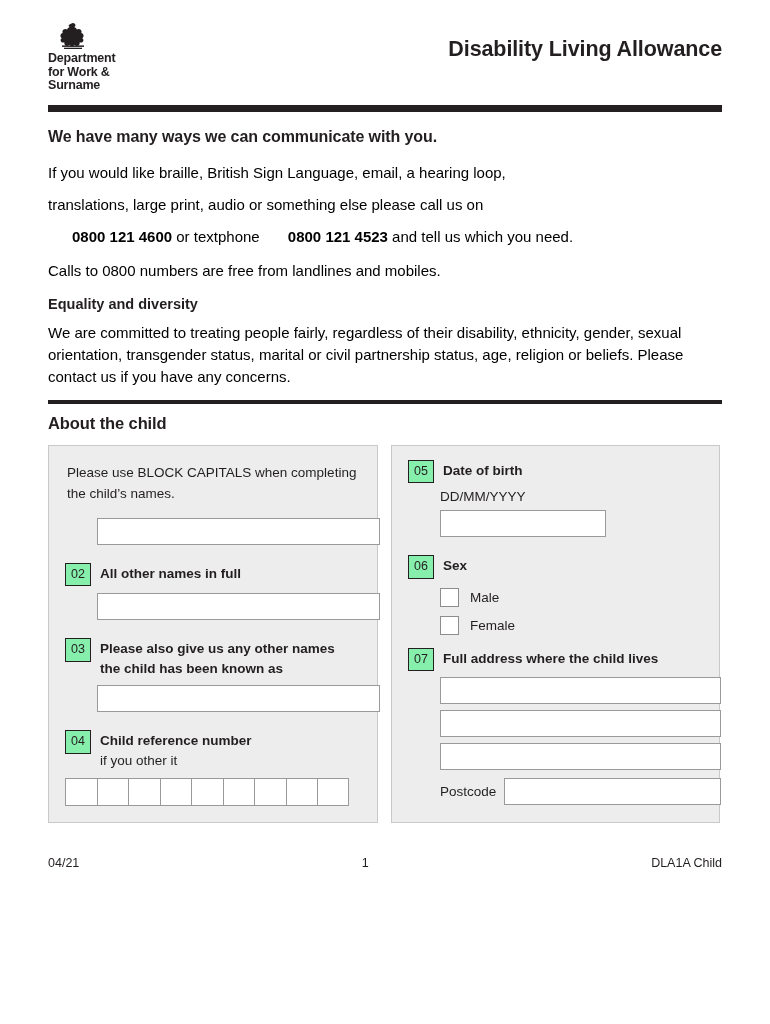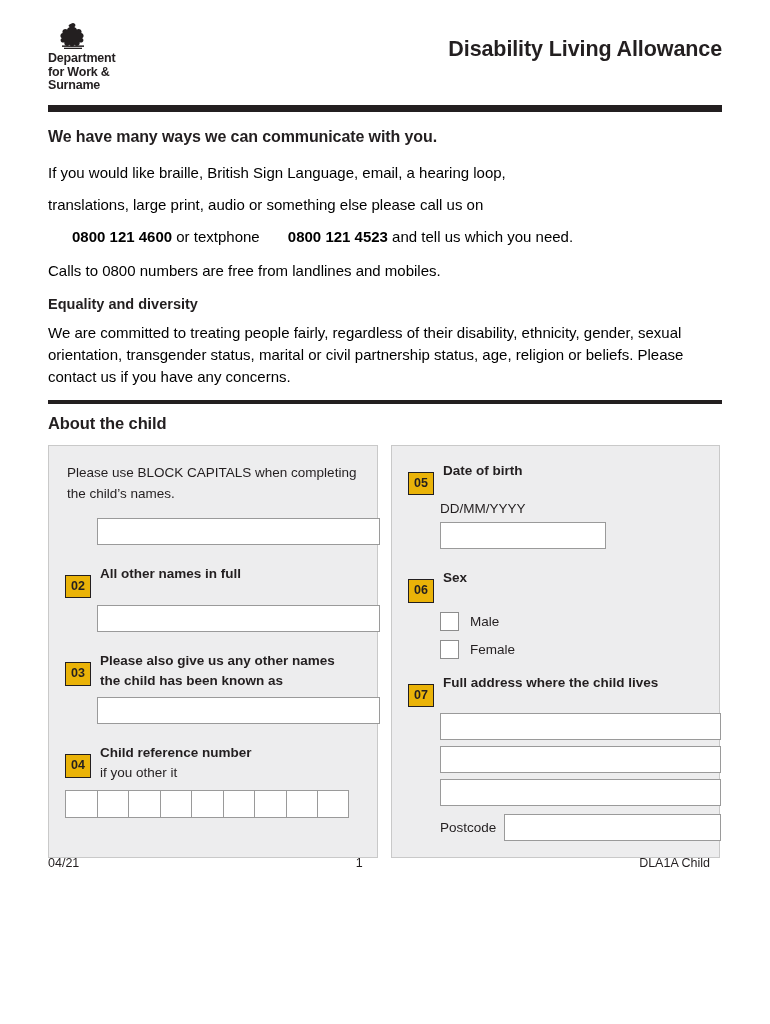--- a/index.html
+++ b/index.html
@@ -133,30 +133,29 @@
     color: #231f20;
   }
 
   .qrow {
     display: flex;
     align-items: flex-start;
     gap: 9px;
   }
   .qnum {
     border: 1px solid #231f20;
-    background: #eab308;
+    background: #86efac;
     font-size: 12.5px;
-    font-weight: bold;
+    font-weight: normal;
     line-height: 1;
     padding: 4px 5px 5px 5px;
     min-width: 19px;
     text-align: center;
     box-sizing: border-box;
     flex: 0 0 auto;
-    margin-top: 12px;
   }
   .qlabel {
     font-size: 13.5px;
     font-weight: bold;
     line-height: 18px;
     padding-top: 2px;
   }
   .qsub {
     font-size: 13.5px;
     line-height: 18px;
@@ -248,21 +247,21 @@
     border: 1px solid #9a9a9a;
     height: 27px;
     box-sizing: border-box;
     flex: 1 1 auto;
   }
 
   
   .footer {
     position: absolute;
     left: 48px;
-    right: 60px;
+    right: 48px;
     bottom: 26px;
     display: flex;
     justify-content: space-between;
     font-size: 12.5px;
     color: #231f20;
   }
   .footer .center { flex: 1; text-align: center; }
   .footer .right { text-align: right; }
 </style>
 </head>

